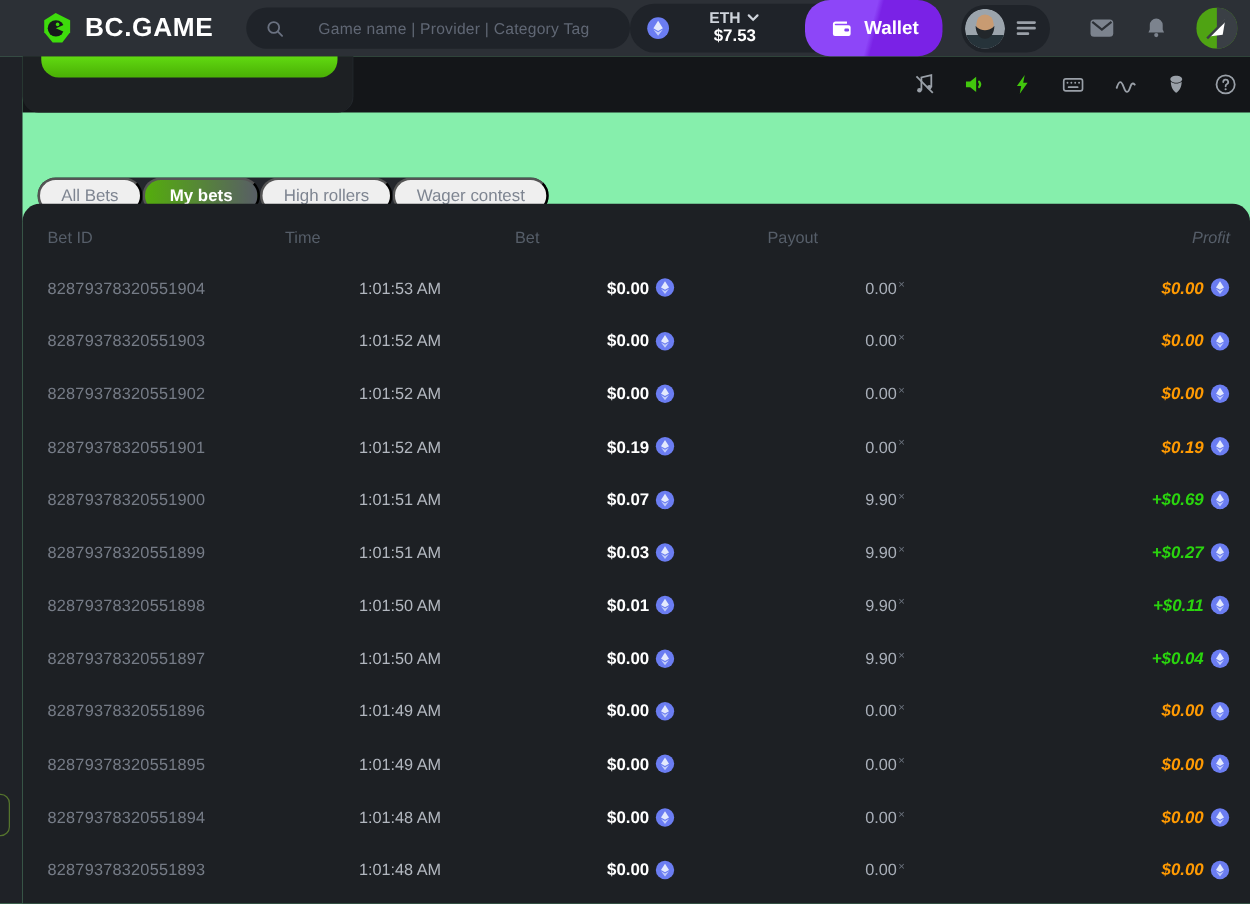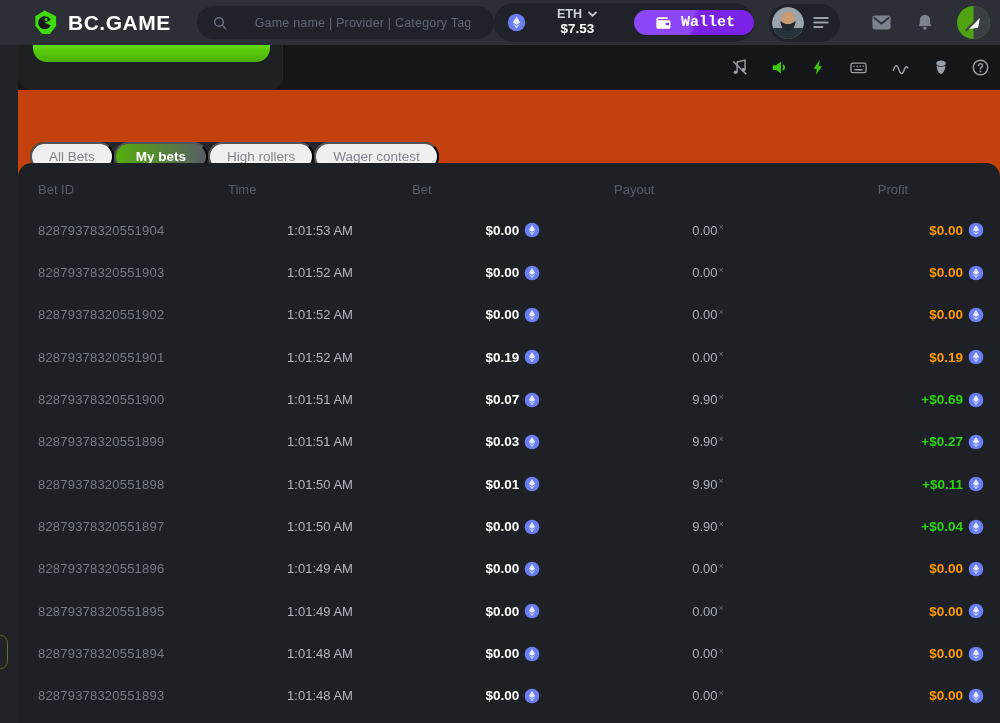--- a/index.html
+++ b/index.html
@@ -1,37 +1,37 @@
 <!DOCTYPE html>
 <html><head>
 <meta charset="utf-8">
 <style>
   * { margin:0; padding:0; box-sizing:border-box; }
   html,body { background:#0e1013; }
   body { font-family:"Liberation Sans", sans-serif; }
-  .screen { position:relative; width:1000px; height:723px; background:#c2410c; overflow:hidden; }
+  .screen { position:relative; width:1000px; height:723px; background:#86efac; overflow:hidden; }
 
   
   .navbar { position:absolute; top:0; left:0; right:0; height:45px; background:#2c3036;
             display:flex; align-items:center; padding:0 8px 0 20px; z-index:5; }
   .logo { display:flex; align-items:center; gap:9px; margin-left:12px; cursor:pointer; }
   .logo-text { color:#fff; font-size:21px; font-weight:800; letter-spacing:.5px; }
   .searchbar { margin-left:26px; width:370px; height:33px; background:#1f2329; border-radius:17px;
                display:flex; align-items:center; gap:27px; padding:0 15px; }
   .searchbar .ph { color:#606774; font-size:12.5px; letter-spacing:.2px; }
   .balance-wrap { margin-left:auto; height:39px; background:#1f2329; border-radius:20px;
                   display:flex; align-items:center; padding-left:13px;gap:24px; }
   .cur-block { display:flex; flex-direction:column; align-items:center; line-height:1.1; padding-right:10px; cursor:pointer; }
   .cur-top { display:flex; align-items:center; gap:5px; }
   .cur-code { color:#cfd4db; font-size:12.5px; font-weight:700; }
   .cur-bal { color:#fff; font-size:13.5px; font-weight:700; margin-top:1px; }
-  .wallet-btn { height:25px; border:none; border-radius:20px; padding:0 19px; margin-left:2px;
+  .wallet-btn { height:45px; border:none; border-radius:20px; padding:0 19px; margin-left:2px;
                 display:flex; align-items:center; gap:8px; cursor:pointer;
                 background:linear-gradient(105deg,#8d46f8 0 48%,#7a22e6 52% 100%);
-                color:#fff; font-size:15px; font-weight:700; font-family:Liberation Mono, monospace; }
+                color:#fff; font-size:15px; font-weight:700; font-family:Liberation Sans, sans-serif; }
   .profile-pill { margin-left:15px; height:38px; background:#1f2329; border-radius:20px;
                   display:flex; align-items:center; gap:9px; padding:3px 11px 3px 3px; }
   .avatar { width:32px; height:32px; border-radius:50%; overflow:hidden; cursor:pointer; flex:none; }
   .nav-ico { background:none; border:none; cursor:pointer; display:flex; align-items:center; }
   .ico-mail { margin-left:30px; } .ico-bell { margin-left:22px; }
   .chat-fab { margin-left:22px; margin-right:2px; width:33px; height:33px; border-radius:50%;
               border:none; background:none; cursor:pointer; padding:0; }
 
   
   .left-rail { position:absolute; top:45px; left:0; width:18px; bottom:0; background:#1f2227; }
@@ -56,21 +56,21 @@
   
   .bets-table { position:absolute; top:163px; left:18px; right:0; bottom:-20px;
                 background:#1d2024; border-radius:14px 14px 0 0; }
   .trow, .thead { display:grid; grid-template-columns:190px 184px 202px 188px 1fr;
                   padding:0 16px 0 20px; align-items:center; }
   .thead { height:46px; padding-top:6px; color:#565e69; font-size:13px; }
   .trow { height:42.35px; }
   .c { display:flex; align-items:center; }
   .h-id,.c.id { justify-content:flex-start; }
   .h-time,.c.time,.h-bet,.c.bet,.h-payout,.c.payout { justify-content:center; }
-  .h-profit,.c.profit { justify-content:flex-end; text-align:center; }
+  .h-profit,.c.profit { justify-content:flex-end; text-align:right;font-style:italic; }
   .c.id { color:#767c87; font-size:13px; letter-spacing:.2px; }
   .c.time { color:#b2b7bf; font-size:13px; }
   .c.bet { color:#fff; font-size:13.5px; font-weight:700; gap:5px; }
   .c.payout { color:#a9afb9; font-size:13px; }
   .mult { font-size:9px; color:#6e7580; margin-left:1px; transform:translateY(-3px); }
   .c.profit { font-size:13.5px; font-weight:700; gap:5px; }
   .profit-amt.loss { color:#ff9a02; }
   .profit-amt.win { color:#2ad40e; }
   .coin { flex:none; }
 </style>

